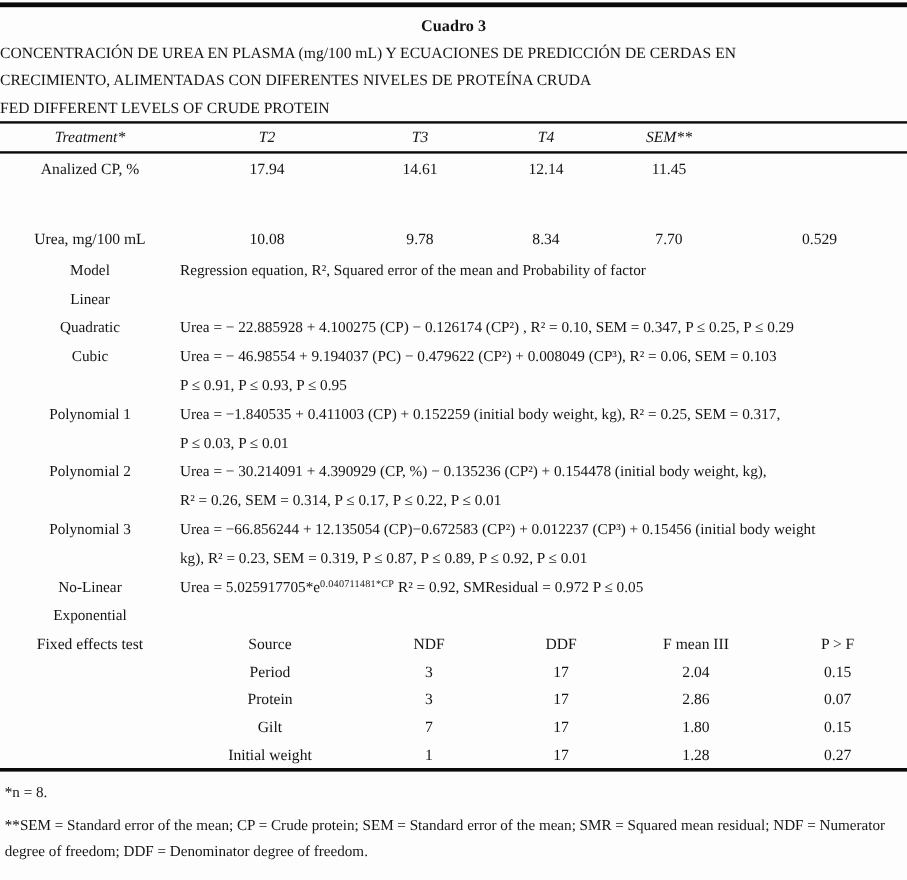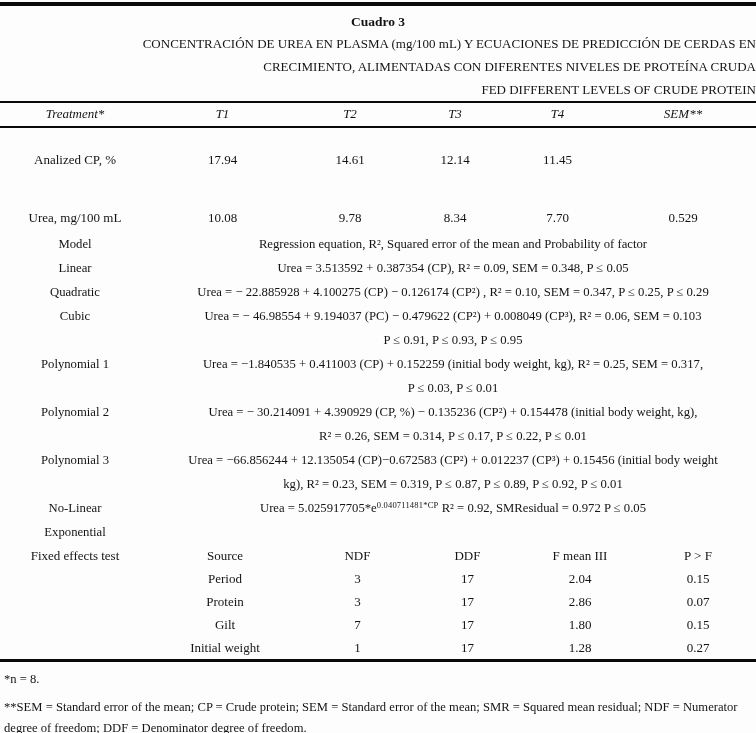--- a/index.html
+++ b/index.html
@@ -6,31 +6,31 @@
   .page{
     width:756px;height:733px;box-sizing:border-box;position:relative;
     background:#fdfdfd;color:#141414;overflow:hidden;
     font-family:"Liberation Serif", serif;
   }
   .top-rule{height:4px;background:#0a0a0a;margin-top:2px;}
   .rule{height:2px;background:#0a0a0a;}
   .rule-bottom{height:3px;background:#0a0a0a;}
   .caption{font-weight:bold;font-size:13.5px;text-align:center;margin-top:8px;line-height:16px;}
   .titles{margin-top:2px;}
-  .title-line{font-size:13px;text-align:right;line-height:23px;white-space:nowrap;}
+  .title-line{font-size:13px;text-align:left;line-height:23px;white-space:nowrap;}
   .grid{display:grid;grid-template-columns:150px 145px 110px 100px 105px 1fr;
         font-size:13px;text-align:center;align-items:center;}
   .grid.fe{grid-template-columns:150px 150px 115px 105px 120px 1fr;line-height:23px;}
   .header-row{font-style:italic;padding:3px 0 4px 0;line-height:16px;}
-  .measure-1{margin-top:23px;line-height:18px;}
+  .measure-1{margin-top:4px;line-height:18px;}
   .measure-2{margin-top:40px;line-height:18px;}
   .models{margin-top:5px;}
   .model-row{display:flex;font-size:12.7px;line-height:24px;}
   .m-label{width:150px;flex-shrink:0;text-align:center;}
-  .m-content{flex:1;text-align:center;white-space:nowrap;}
+  .m-content{flex:1;white-space:nowrap;}
   .sup{font-size:8.5px;position:relative;top:-4.5px;letter-spacing:0.2px;}
   .fe-block{font-size:13px;}
   .footnotes{padding:7px 6px 0 4px;font-size:12.6px;line-height:21px;}
   .fn-1{margin-bottom:7px;}
 </style>
 </head>
 <body>
 
 <div class="page">
 
@@ -41,21 +41,20 @@
   <div class="titles">
     <div class="title-line">CONCENTRACIÓN DE UREA EN PLASMA (mg/100 mL) Y ECUACIONES DE PREDICCIÓN DE CERDAS EN</div>
     <div class="title-line">CRECIMIENTO, ALIMENTADAS CON DIFERENTES NIVELES DE PROTEÍNA CRUDA</div>
     <div class="title-line">FED DIFFERENT LEVELS OF CRUDE PROTEIN</div>
   </div>
 
   <div class="rule"></div>
 
   <div class="grid header-row">
     <div>Treatment*</div>
-    <div>T1</div>
     <div>T2</div>
     <div>T3</div>
     <div>T4</div>
     <div>SEM**</div>
   </div>
 
   <div class="rule"></div>
 
   <div class="grid measure-1">
     <div>Analized CP, %</div>
@@ -77,21 +76,20 @@
 
   <div class="models">
 
     <div class="model-row">
       <div class="m-label">Model</div>
       <div class="m-content">Regression equation, R², Squared error of the mean and Probability of factor</div>
     </div>
 
     <div class="model-row">
       <div class="m-label">Linear</div>
-      <div class="m-content">Urea = 3.513592 + 0.387354 (CP), R² = 0.09, SEM = 0.348, P ≤ 0.05</div>
     </div>
 
     <div class="model-row">
       <div class="m-label">Quadratic</div>
       <div class="m-content">Urea = − 22.885928 + 4.100275 (CP) − 0.126174 (CP²) , R² = 0.10, SEM = 0.347, P ≤ 0.25, P ≤ 0.29</div>
     </div>
 
     <div class="model-row">
       <div class="m-label">Cubic</div>
       <div class="m-content">

